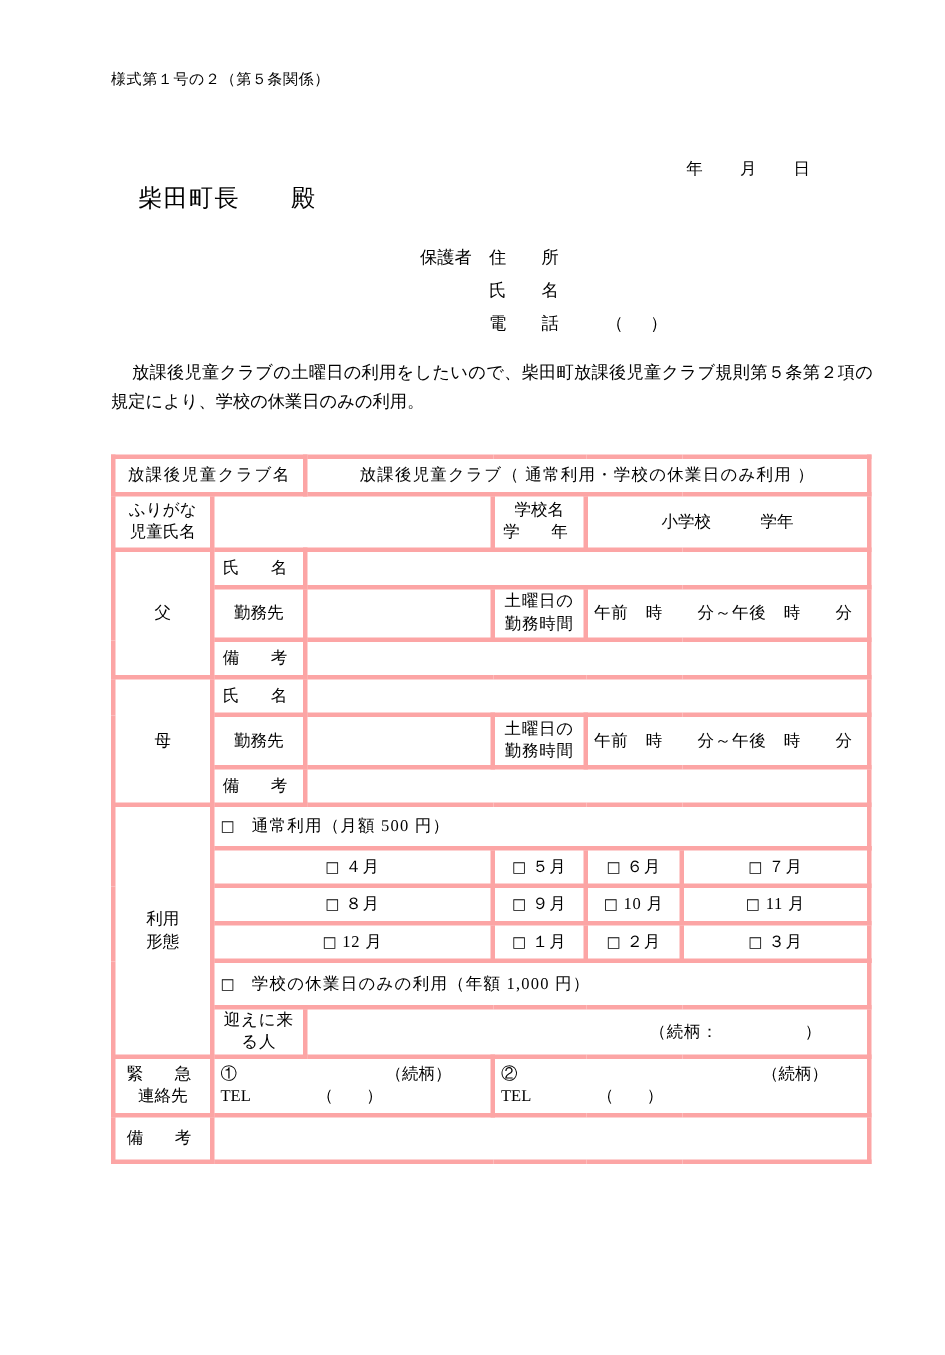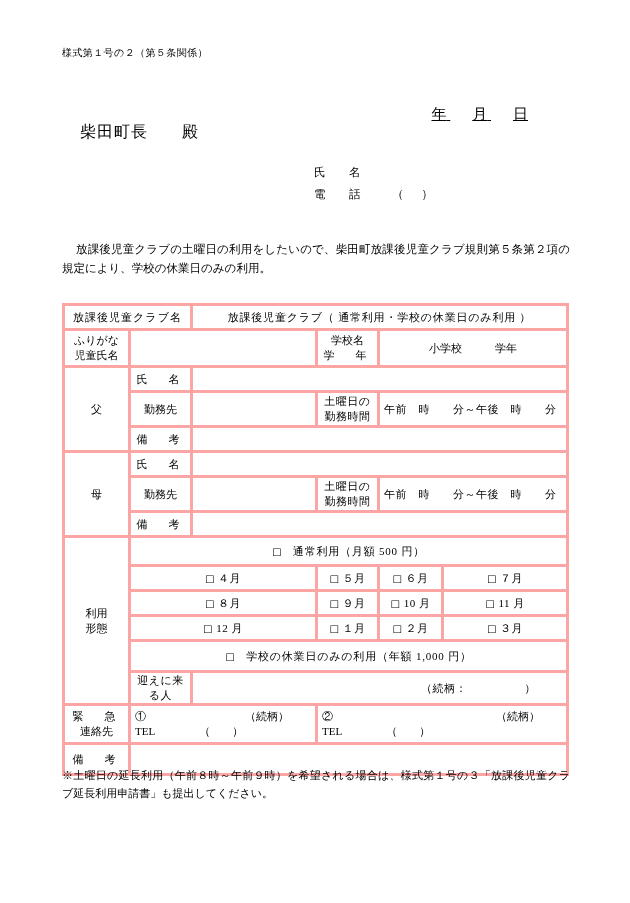--- a/index.html
+++ b/index.html
@@ -11,21 +11,21 @@
     width: 630px;
     height: 903px;
     position: relative;
     font-family: "Liberation Serif", "DejaVu Serif", serif;
     color: #000000;
     font-size: 11px;
     overflow: hidden;
   }
   .page {
     position: absolute;
-    left: 0; top: 0;
+    left: 12px; top: 0;
     width: 586px;
     height: 903px;
   }
 
   
   .form-code {
     position: absolute;
     left: 62px;
     top: 46px;
     font-size: 10px;
@@ -39,23 +39,22 @@
     width: 630px;
     text-align: center;
     font-size: 13px;
     letter-spacing: 1.2px;
     white-space: nowrap;
   }
   .date-line {
     position: absolute;
     right: 58px;
     top: 105px;
-    font-size: 15px;
-    white-space: nowrap;
-    text-decoration: underline;
+    font-size: 11px;
+    white-space: nowrap;
   }
   .date-line span { margin-left: 22px; }
   .date-line span:first-child { margin-left: 0; }
 
   .addressee {
     position: absolute;
     left: 80px;
     top: 122px;
     font-size: 16px;
     letter-spacing: 1px;
@@ -112,21 +111,21 @@
   }
   .c-center { text-align: center; }
   .sp2 { letter-spacing: 5px; }
   .sp-title { letter-spacing: 1px; }
   .tight { letter-spacing: 0.5px; }
   .two-line { line-height: 14px; }
   .vmid-label { text-align: center; }
   .club-value { text-align: center; letter-spacing: 0.8px; }
   .hours { text-align: left; padding-left: 10px; letter-spacing: 0.5px; }
   .month-cell { text-align: center; letter-spacing: 0.5px; }
-  .usage-head { text-align: center; padding-left: 18px; letter-spacing: 0.8px; }
+  .usage-head { text-align: left; padding-left: 18px; letter-spacing: 0.8px; }
   .emg { text-align: left; padding: 2px 6px; line-height: 15px; }
   .emg .row1 { display: block; }
   .emg .row2 { display: block; }
   .rel-right { float: right; margin-right: 22px; }
   .tel-gap { display: inline-block; width: 44px; }
   .pickup-rel { float: right; margin-right: 26px; letter-spacing: 0.5px; margin-left: 28px; }
   .chk { font-family: "DejaVu Sans", sans-serif; font-size: 10px; }
 
   .note {
     position: absolute;
@@ -150,20 +149,23 @@
     <span>年</span>
     <span>月</span>
     <span>日</span>
   </div>
 
   <div class="addressee">
     <span>柴田町長</span><span class="hon">殿</span>
   </div>
 
   <div class="guardian">
+    <div>
+      <span class="grow">保護者</span><span class="g-label">住　所</span>
+    </div>
     <div>
       <span class="grow"></span><span class="g-label">氏　名</span>
     </div>
     <div>
       <span class="grow"></span><span class="g-label">電　話</span><span class="tel-paren">（</span><span>）</span>
     </div>
   </div>
 
   <div class="lead">放課後児童クラブの土曜日の利用をしたいので、柴田町放課後児童クラブ規則第５条第２項の規定により、学校の休業日のみの利用。</div>
 
@@ -333,15 +335,14 @@
       </tr>
 
       <tr>
         <td class="c-center sp2" style="height:28px">備　考</td>
         <td colspan="5"></td>
       </tr>
 
     </tbody>
   </table>
 
-  <div class="note">※土曜日の延長利用（午前８時～午前９時）を希望される場合は、様式第１号の３「放課後児童クラブ延長利用申請書」も提出してください。</div>
 
 </div>
 
 </body></html>

